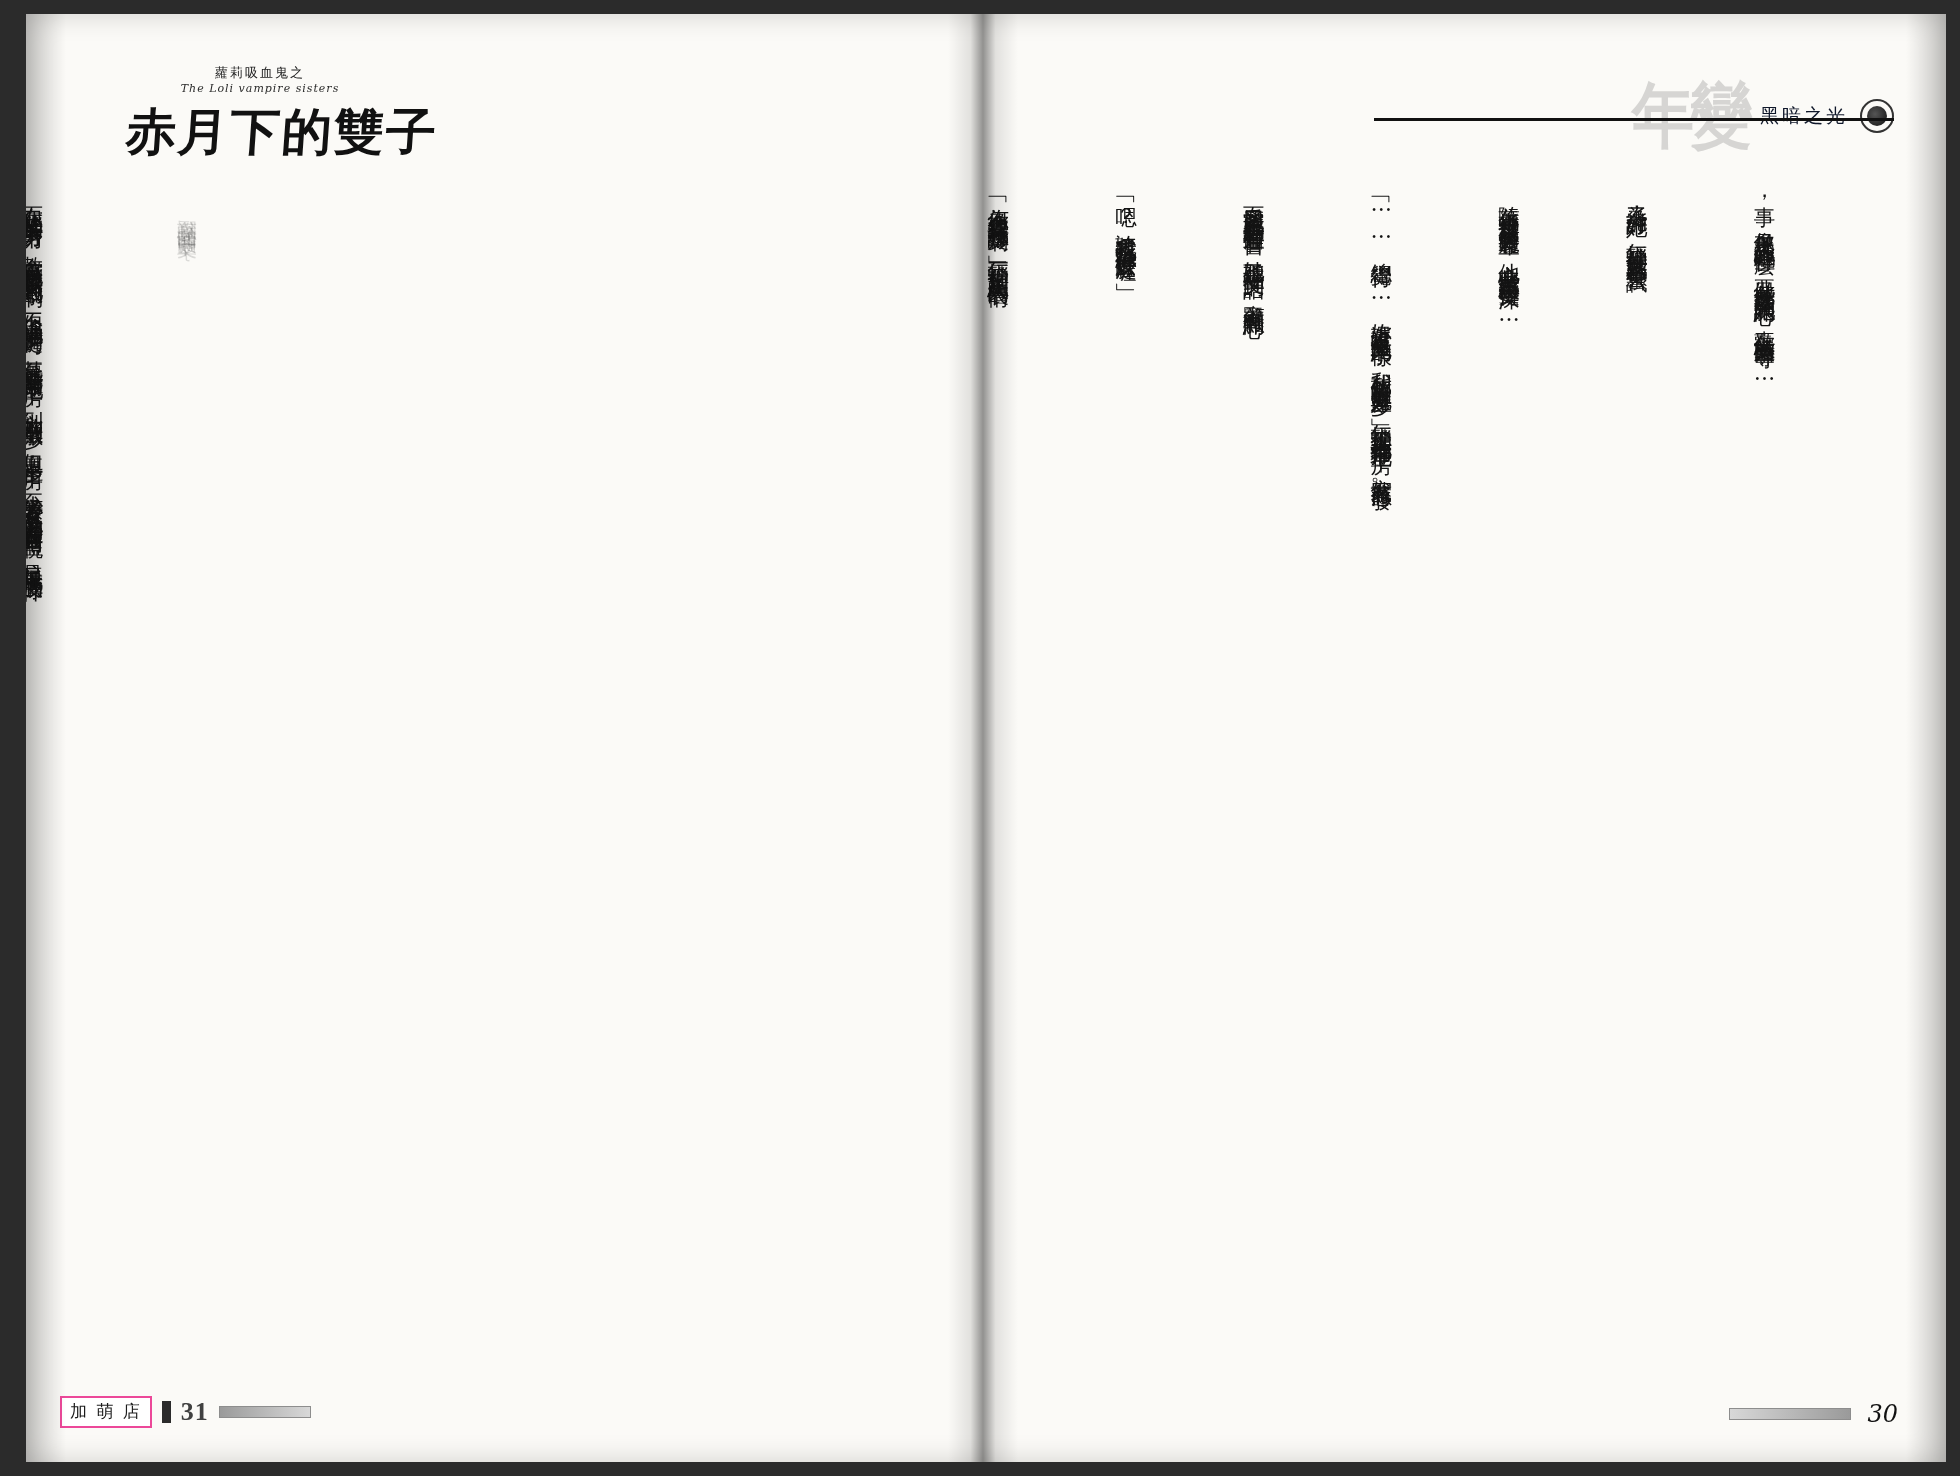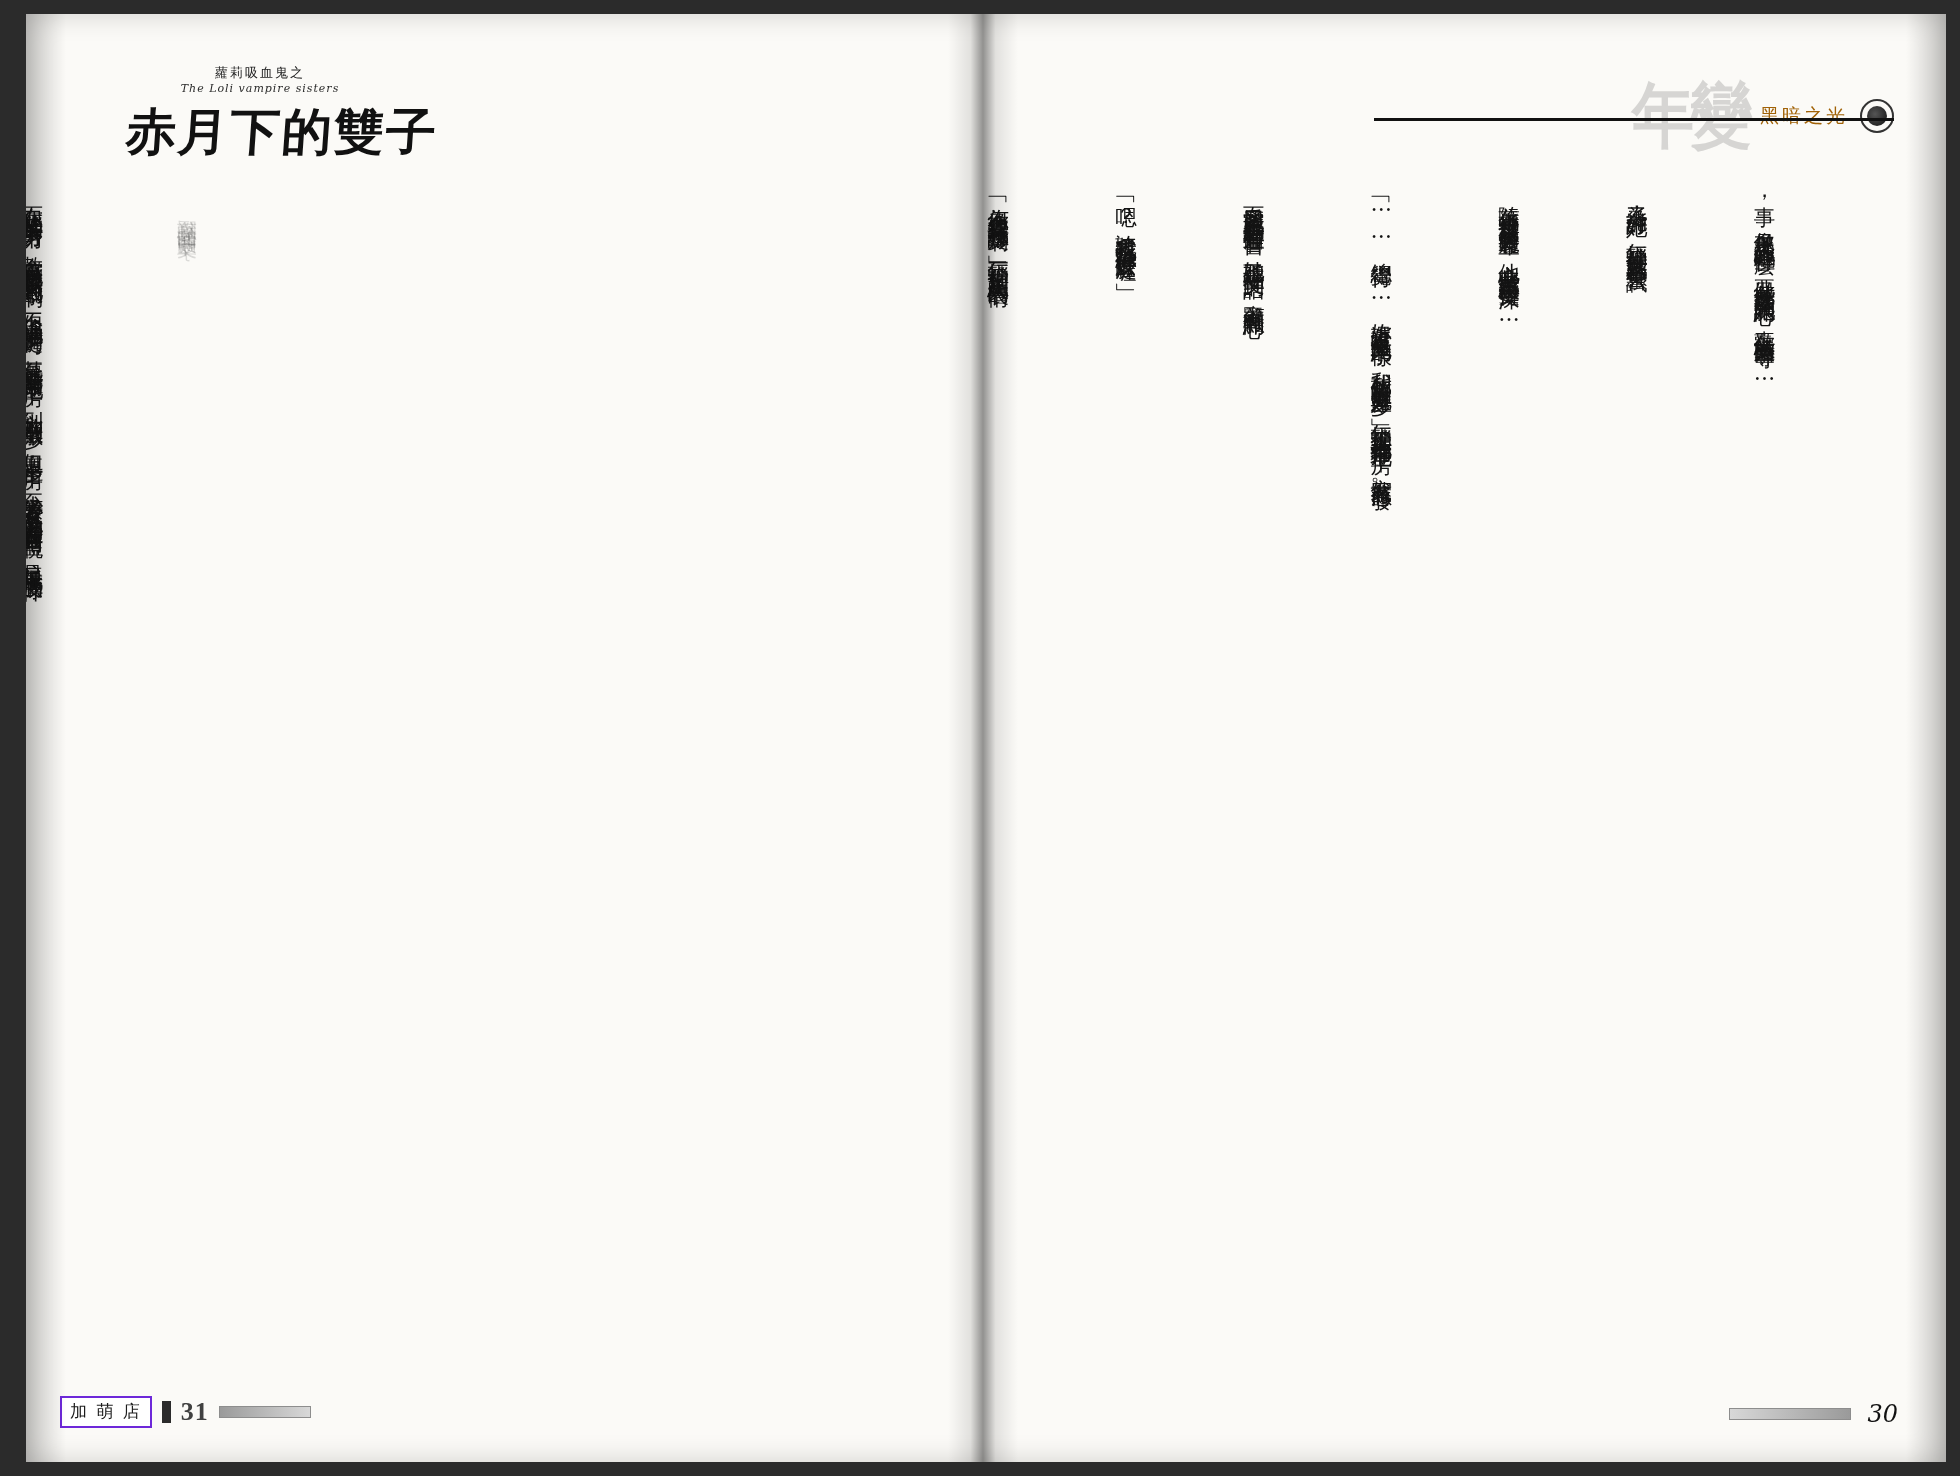--- a/index.html
+++ b/index.html
@@ -134,21 +134,21 @@
     font-size: 62px;
     font-weight: bold;
     color: rgba(120,120,120,0.28);
     letter-spacing: -4px;
     transform: scaleY(1.15);
   }
   .right-header .chapter-label {
     font-family: Liberation Sans, sans-serif;
     font-size: 19px;
     letter-spacing: 3px;
-    color: #a16207;
+    color: #0f172a;
   }
   .right-header .seal {
     width: 30px; height: 30px;
     border-radius: 50%;
     border: 2px solid #333;
     position: relative;
   }
   .right-header .seal:after {
     content:"";
     position:absolute; inset:5px;
@@ -211,21 +211,21 @@
     bottom: 34px;
     display: flex;
     align-items: center;
     gap: 10px;
   }
   .footer-left .imprint {
     font-family: "DejaVu Sans", sans-serif;
     font-size: 17px;
     letter-spacing: 2px;
     color: #1b1b1b;
-    border: 2px solid #6d28d9;
+    border: 2px solid #ec4899;
     padding: 2px 8px 3px 8px;
     background: #fff;
   }
   .footer-left .pageno {
     font-family: Liberation Serif, serif;
     font-size: 26px;
     font-weight: bold;
     color: #404040;
     letter-spacing: 1px;
   }

